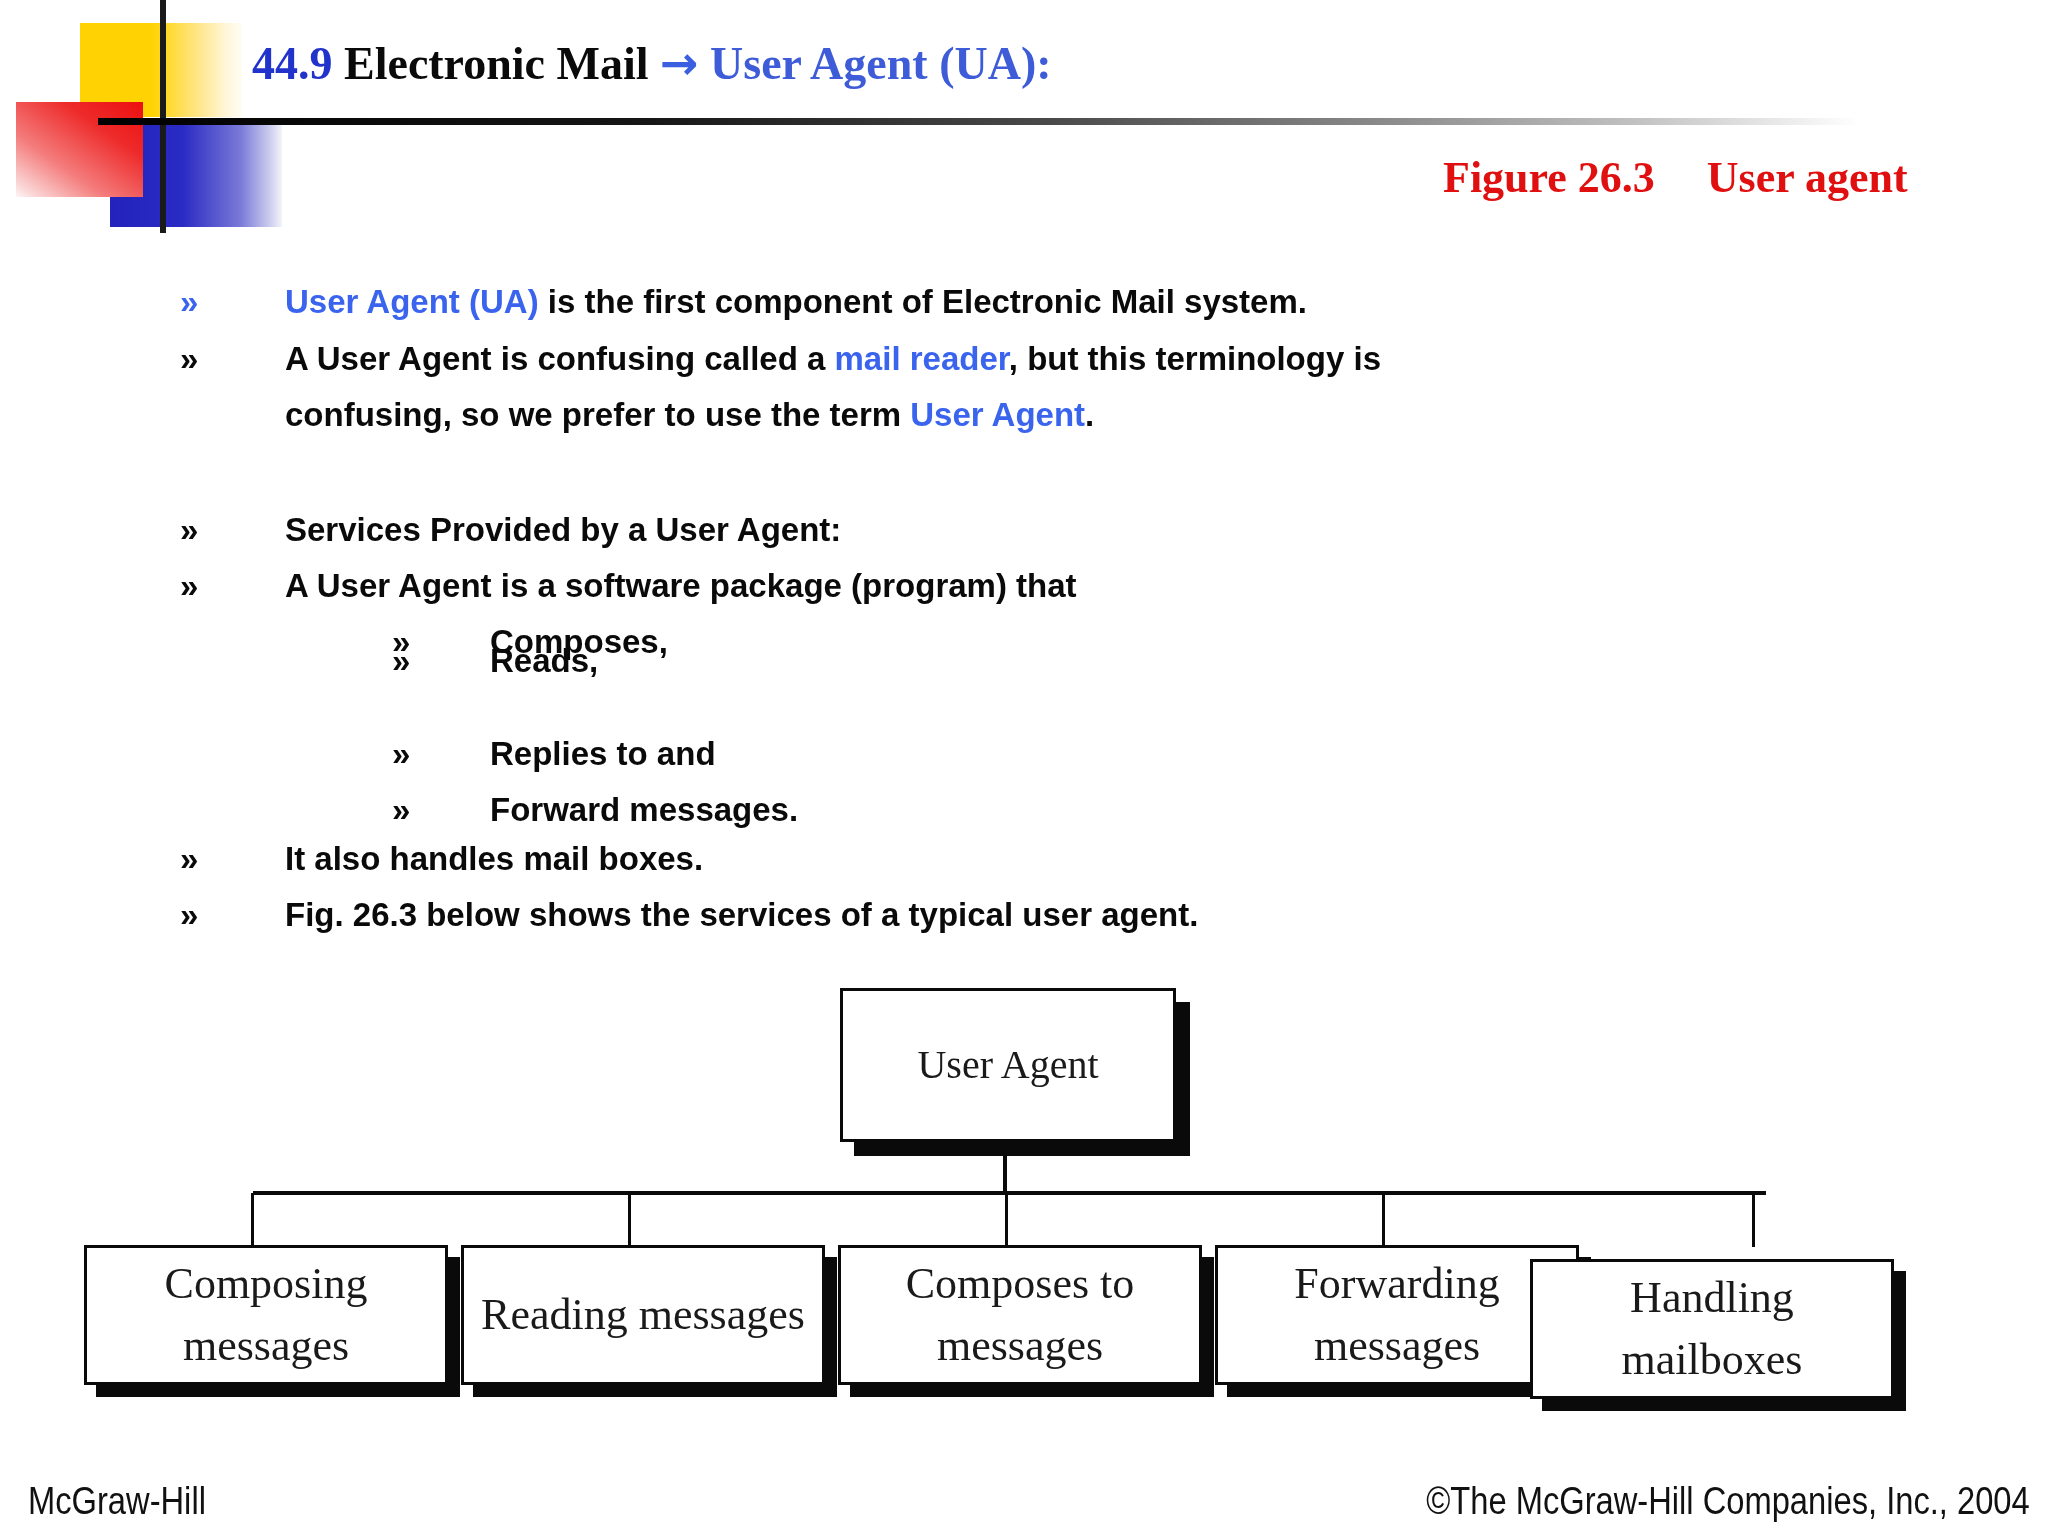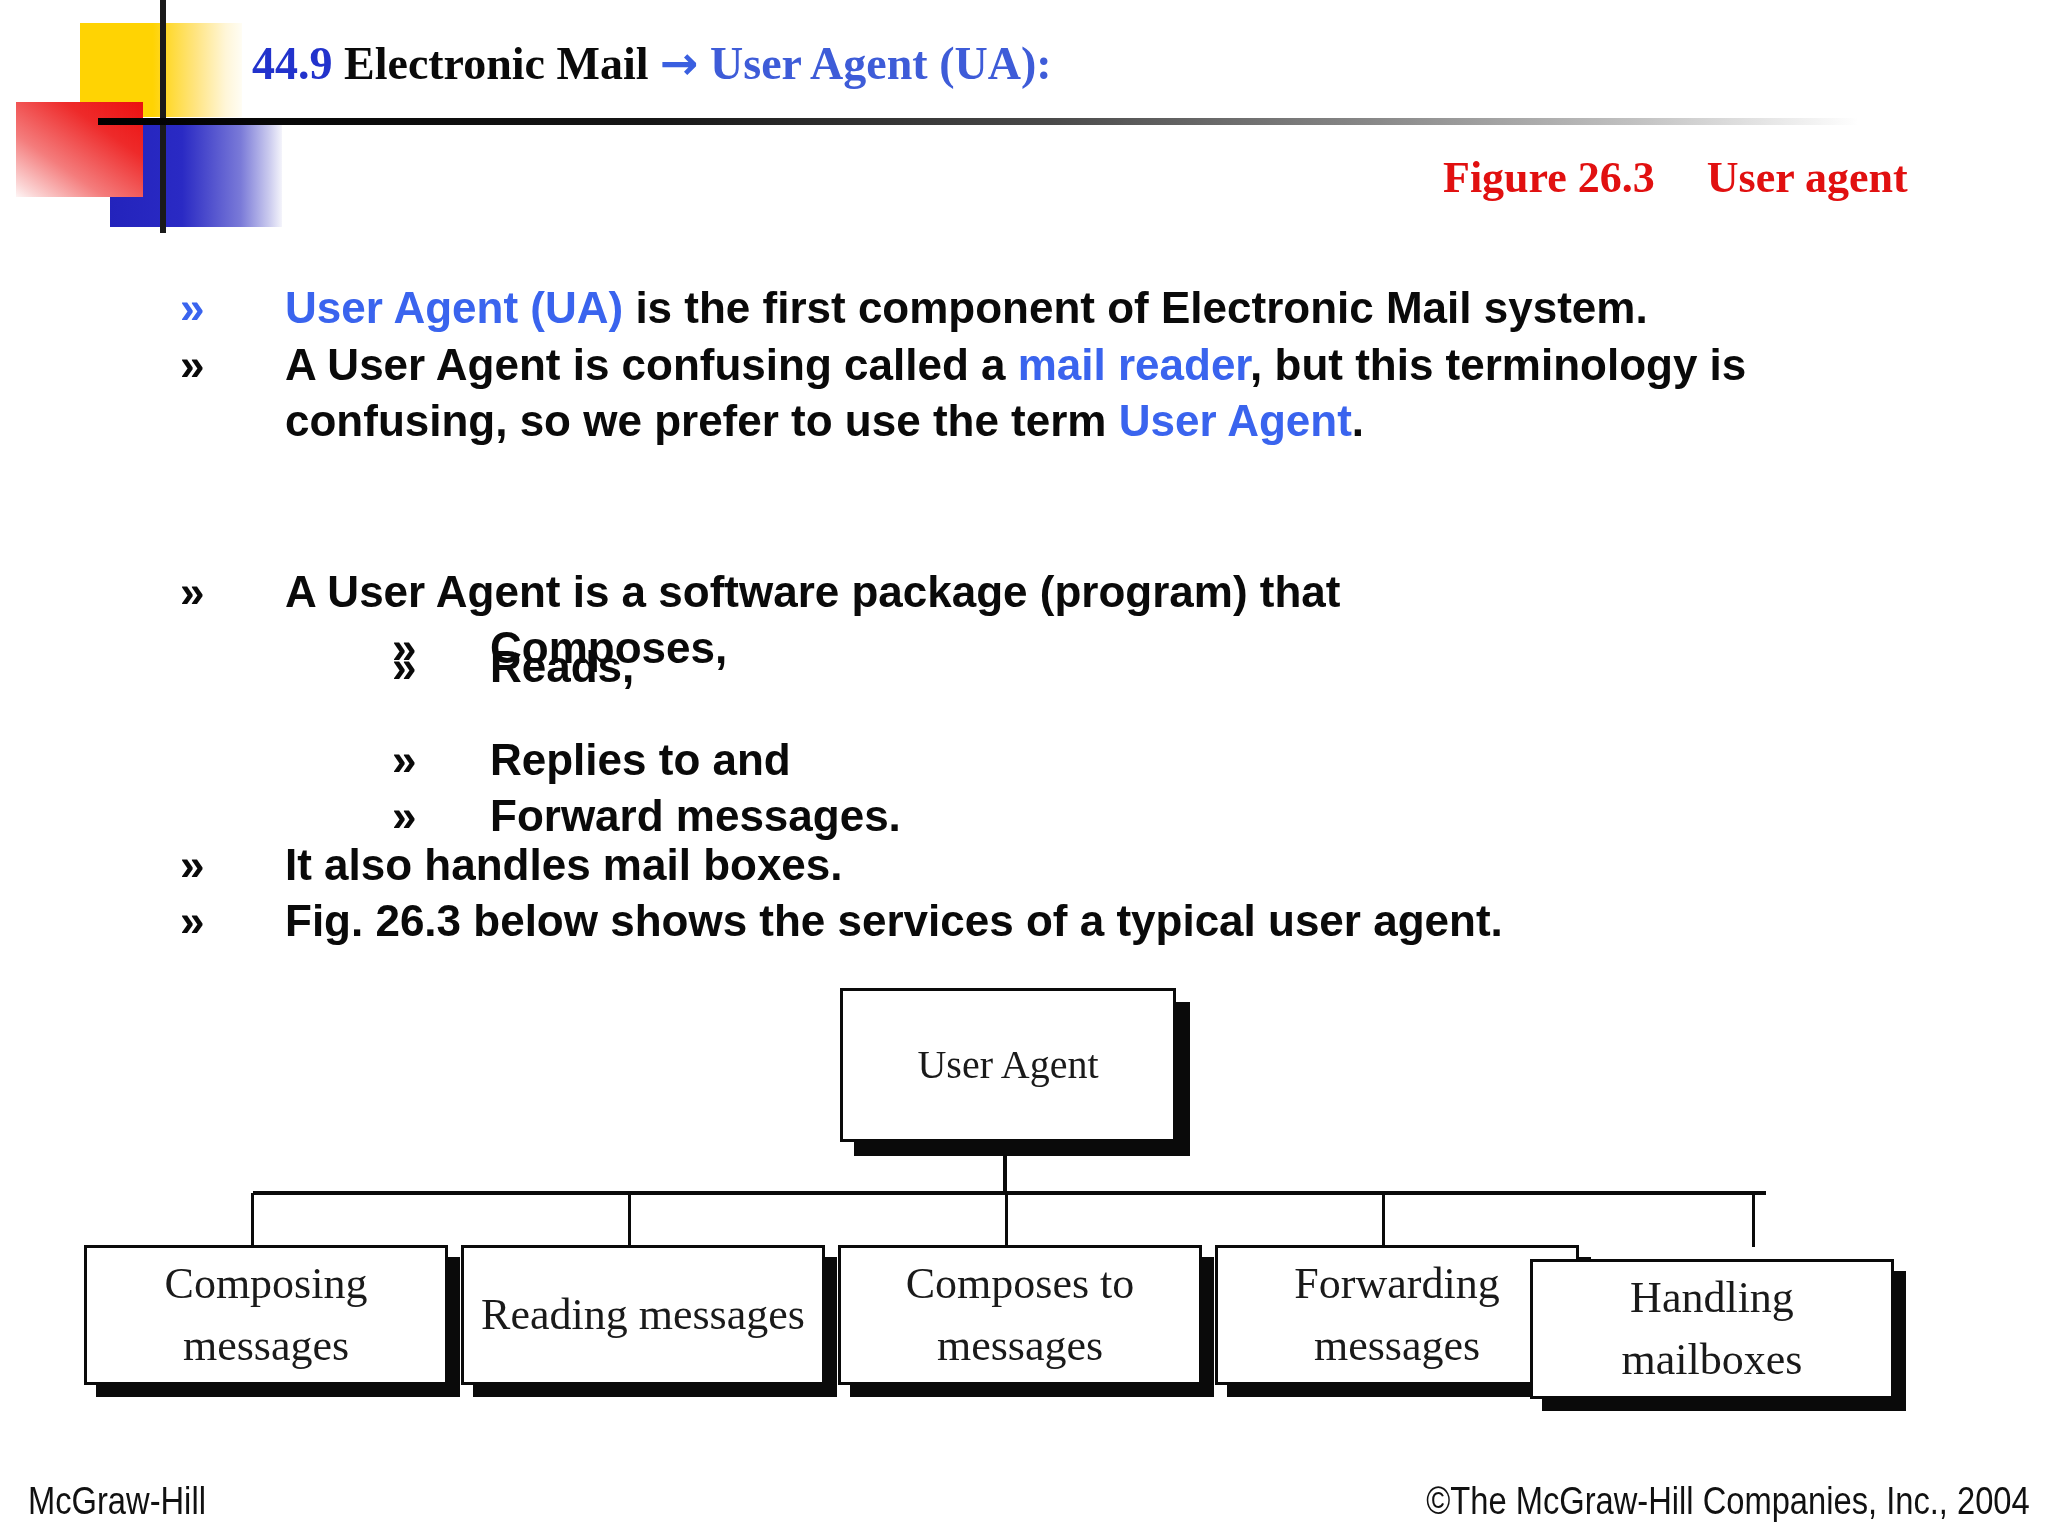--- a/index.html
+++ b/index.html
@@ -27,21 +27,21 @@
   .t-num { color:#2233CC; }
   .t-main { color:#0a0a0a; }
   .t-arrow { color:#3A5FE0; font-family:"DejaVu Sans",sans-serif; font-weight:bold; }
   .t-suffix { color:#3E5CD8;margin-top:12px; }
 
   .figure-caption { position:absolute; left:1443px; top:152px; white-space:nowrap;
     font-family:"Liberation Serif","DejaVu Serif",serif; font-weight:bold; font-size:44px; color:#E11010; }
   .fig-title { margin-left:52px; }
 
   
-  .bl { position:absolute; white-space:nowrap; font-weight:bold; font-size:44px; color:#0a0a0a; }
+  .bl { position:absolute; white-space:nowrap; font-weight:bold; font-size:33px; color:#0a0a0a; }
   .bl .mk { display:inline-block; width:105px; }
   .lvl1 { left:180px; }
   .cont { left:285px;text-align:right; }
   .lvl2 { left:392px; }
   .lvl2 .mk { width:98px; }
   .blue { color:#3A64EE; }
 
   
   .conn { position:absolute; background:#0a0a0a; }
   .dbox { position:absolute; background:#ffffff; border:3px solid #0a0a0a;
@@ -71,20 +71,21 @@
   <div class="page-title"><span class="t-num">44.9</span><span class="t-main"> Electronic Mail </span><span class="t-arrow">→</span><span class="t-suffix"> User Agent (UA):</span></div>
 
   <div class="figure-caption"><span>Figure 26.3</span><span class="fig-title">User agent</span></div>
 
   <div class="bl lvl1" style="top:283px"><span class="mk blue">»</span><span class="blue">User Agent (UA)</span><span> is the first component of Electronic Mail system.</span></div>
 
   <div class="bl lvl1" style="top:340px"><span class="mk">»</span><span>A User Agent is confusing called a </span><span class="blue">mail reader</span><span>, but this terminology is</span></div>
 
   <div class="bl cont" style="top:396px"><span>confusing, so we prefer to use the term </span><span class="blue">User Agent</span><span>.</span></div>
 
+  <div class="bl lvl1" style="top:511px"><span class="mk">»</span><span>Services Provided by a User Agent:</span></div>
 
   <div class="bl lvl1" style="top:567px"><span class="mk">»</span><span>A User Agent is a software package (program) that</span></div>
 
   <div class="bl lvl2" style="top:623px"><span class="mk">»</span><span>Composes,</span></div>
 
   <div class="bl lvl2" style="top:642px"><span class="mk">»</span><span>Reads,</span></div>
 
   <div class="bl lvl2" style="top:735px"><span class="mk">»</span><span>Replies to and</span></div>
 
   <div class="bl lvl2" style="top:791px"><span class="mk">»</span><span>Forward messages.</span></div>

